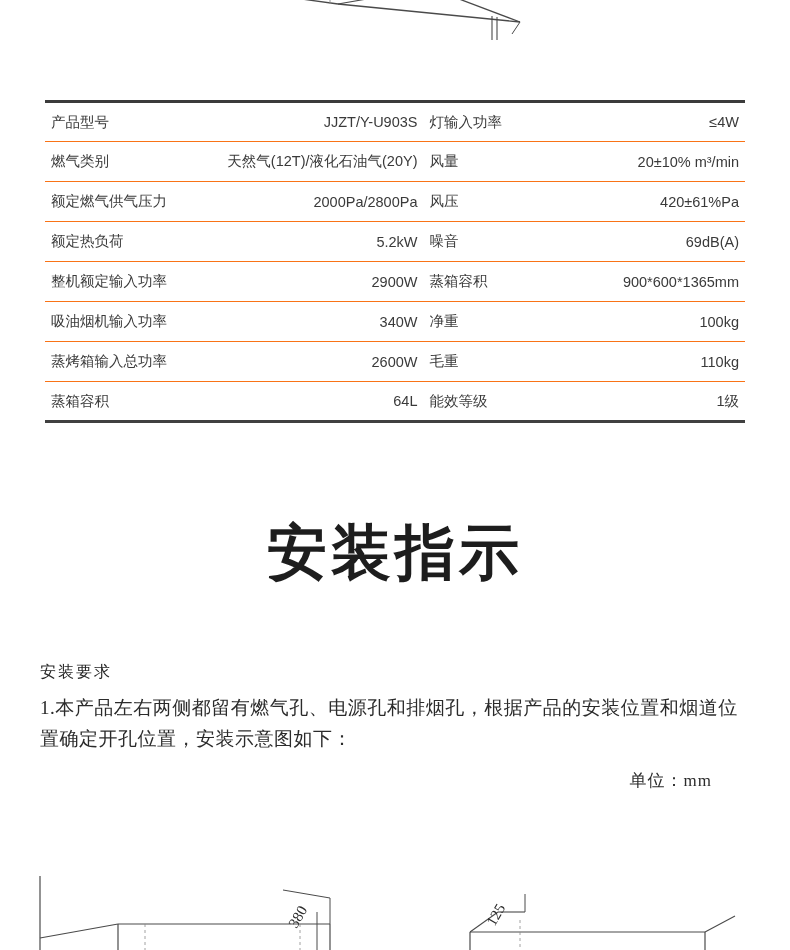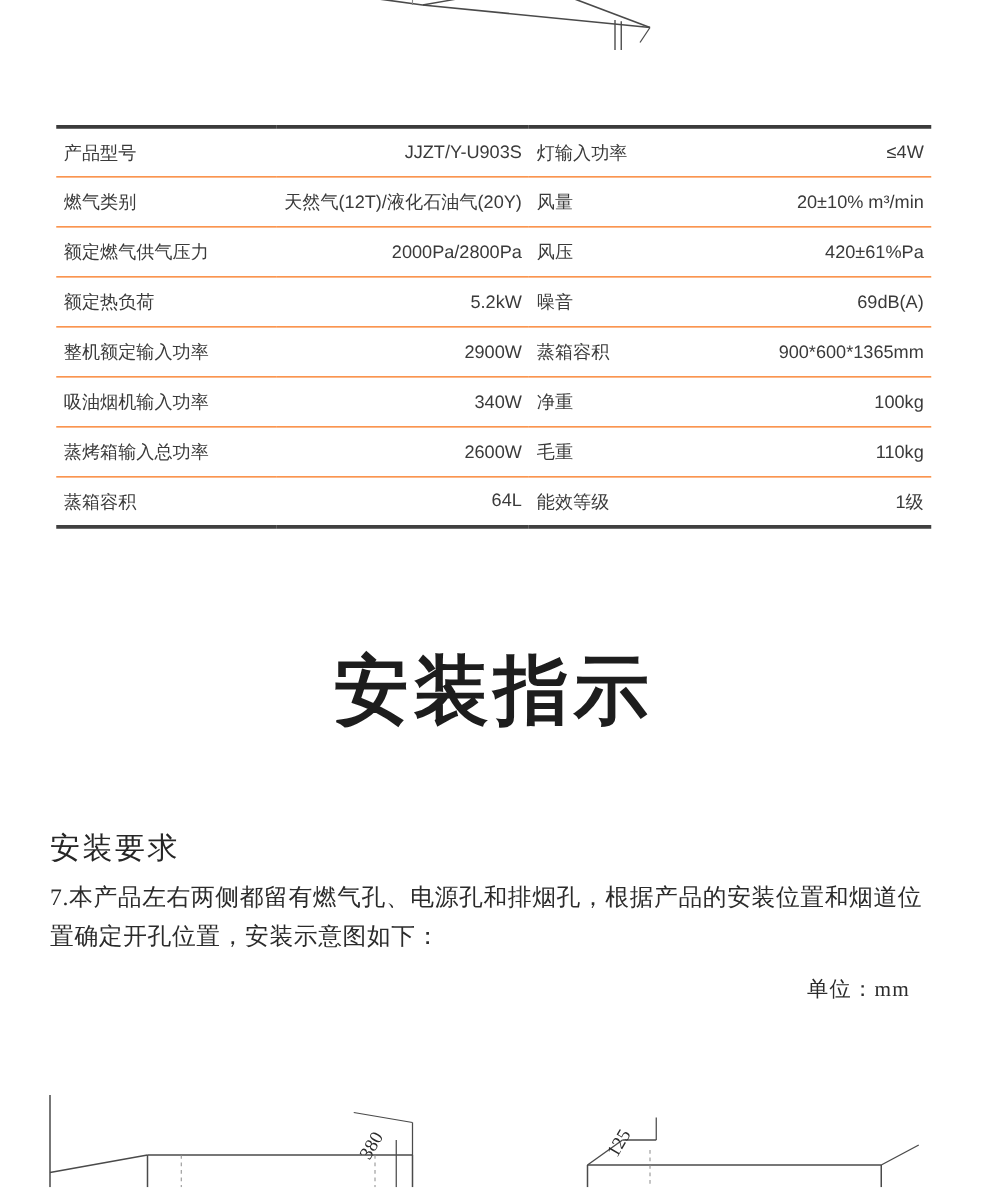--- a/index.html
+++ b/index.html
@@ -64,34 +64,34 @@
   }
 
   
   .install {
     margin: 68px 40px 0 40px;
     font-family: "Liberation Serif", serif;
     color: #2b2b2b;
   }
   .install h3 {
     margin: 1px 0 10px 0;
-    font-size: 24px;
+    font-size: 16px;
     font-weight: normal;
     letter-spacing: 2px;
     color: #262626;
   }
   .install p {
     margin: 0;
     font-size: 19px;
     line-height: 1.62;
     letter-spacing: 0.5px;
     color: #2b2b2b;
   }
   .unit-note {
-    margin: 14px 62px 0 0;
+    margin: 14px 78px 0 0;
     text-align: right;
     font-size: 17px;
     letter-spacing: 1px;
     font-family: "Liberation Serif", serif;
     color: #2b2b2b;
   }
 
   
   .bottom-diagram {
     position: absolute;
@@ -186,21 +186,21 @@
         <td class="val2">1级</td>
       </tr>
     </tbody>
   </table>
 </div>
 
 <div class="section-title">安装指示</div>
 
 <div class="install">
   <h3>安装要求</h3>
-  <p>7.本产品左右两侧都留有燃气孔、电源孔和排烟孔，根据产品的安装位置和烟道位置确定开孔位置，安装示意图如下：</p>
+  <p>1.本产品左右两侧都留有燃气孔、电源孔和排烟孔，根据产品的安装位置和烟道位置确定开孔位置，安装示意图如下：</p>
 </div>
 <div class="unit-note">单位：mm</div>
 
 <div class="bottom-diagram">
   <svg width="790" height="78" viewBox="0 0 790 78">
 
     <line x1="40" y1="4" x2="40" y2="78" stroke="#4a4a4a" stroke-width="1.2"></line>
     <line x1="40" y1="66" x2="118" y2="52" stroke="#4a4a4a" stroke-width="1.2"></line>
     <line x1="118" y1="52" x2="330" y2="52" stroke="#4a4a4a" stroke-width="1.2"></line>
     <line x1="118" y1="52" x2="118" y2="78" stroke="#4a4a4a" stroke-width="1.2"></line>

